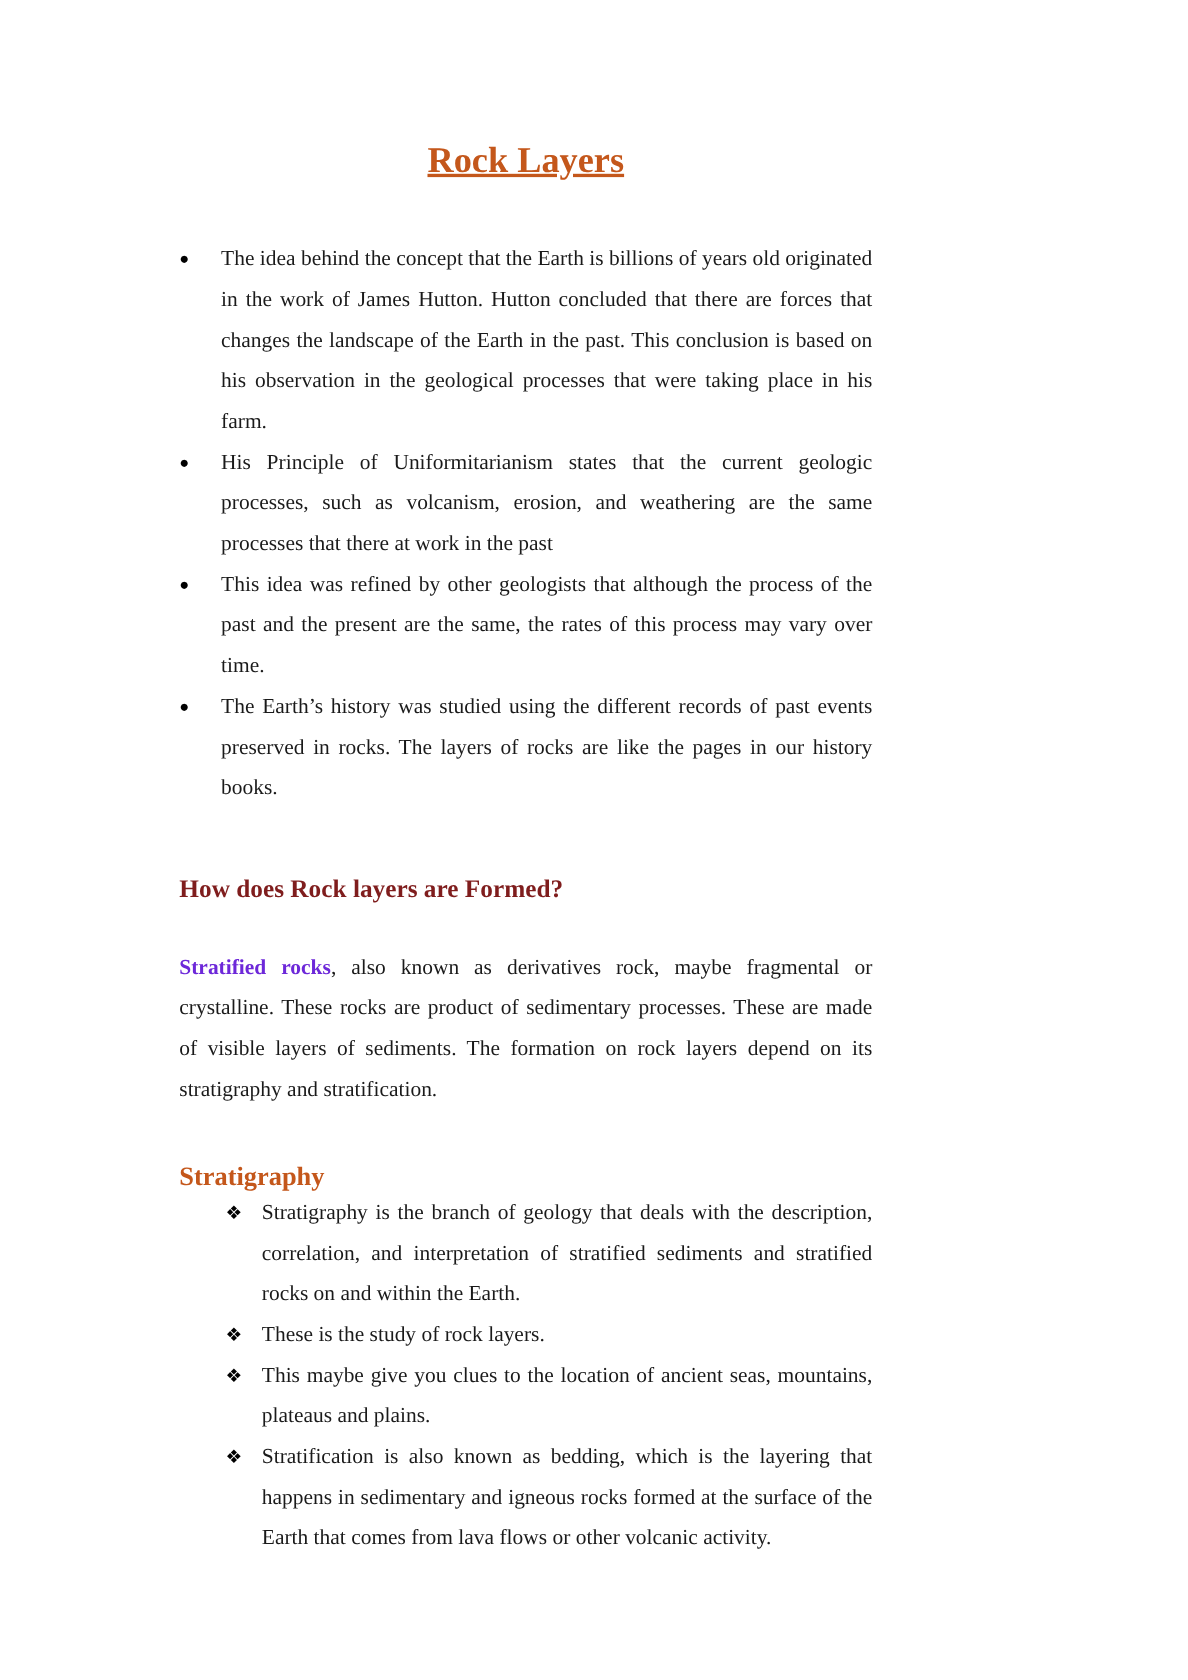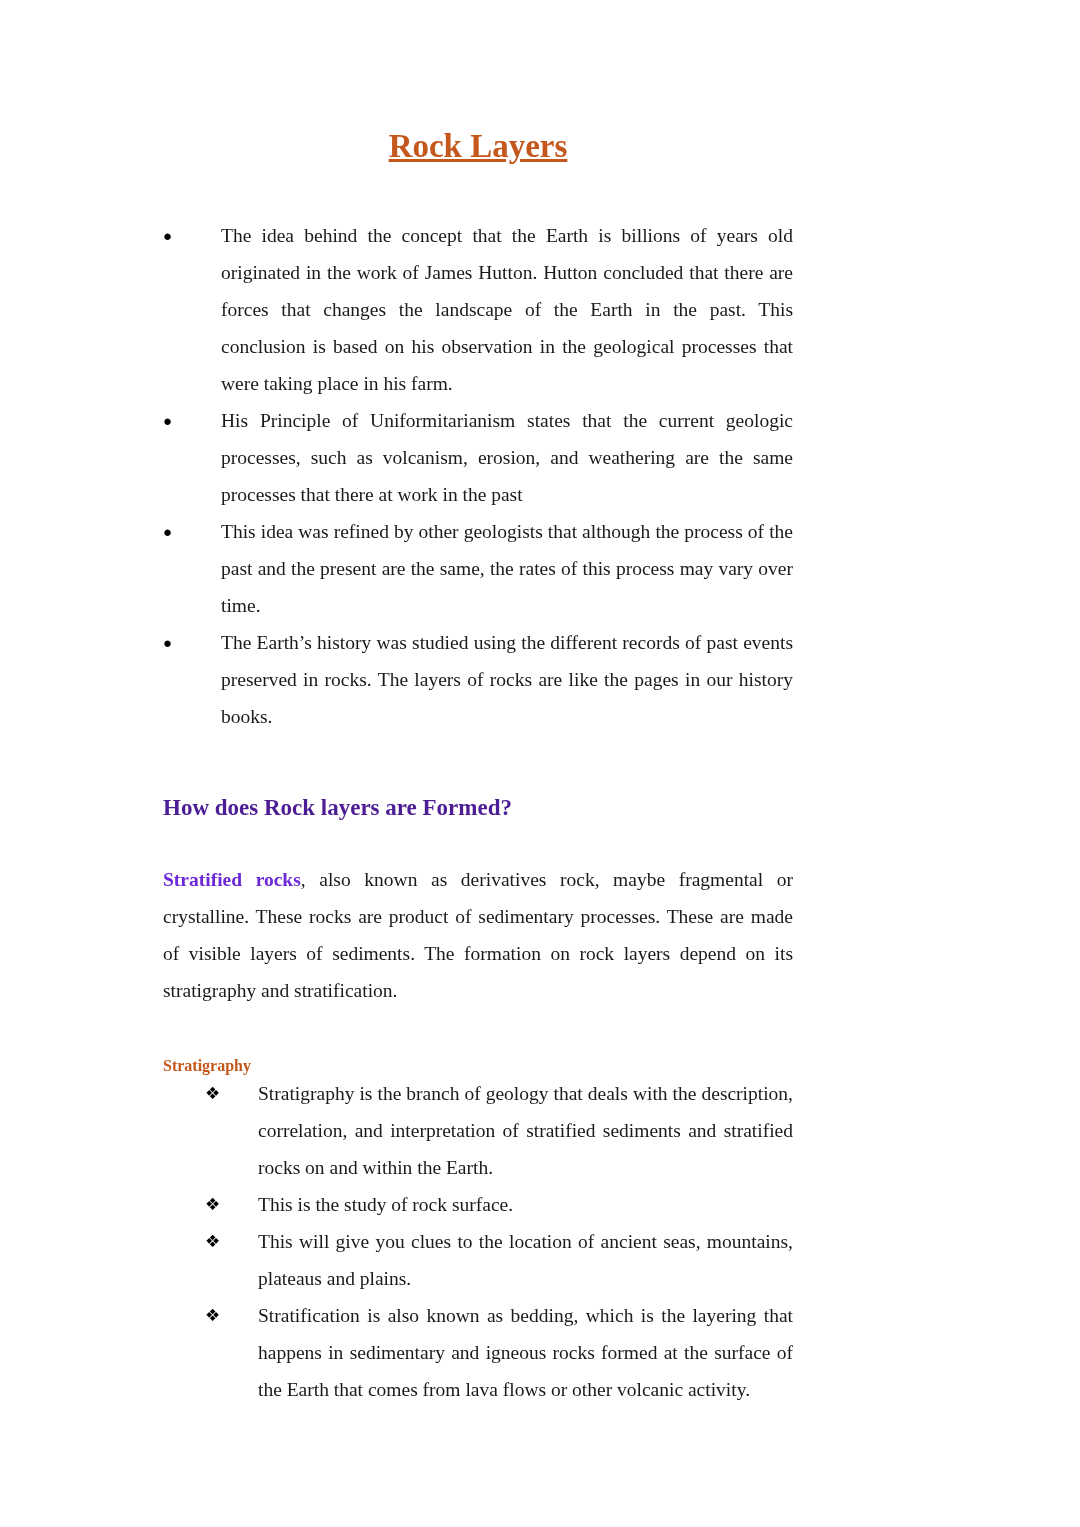--- a/index.html
+++ b/index.html
@@ -42,42 +42,41 @@
     flex: 0 0 38px;
     font-size: 15px;
     line-height: 37px;
     color: #000000;
     padding-top: 1px;
   }
   ul.bullet-list li .li-text {
     flex: 1;
     text-align: justify;
     line-height: 37px;
-    margin-left: 20px;
   }
   ul.bullet-list.diamond {
     padding-left: 42px;
   }
   ul.bullet-list.diamond li .marker {
     flex: 0 0 33px;
     font-size: 17px;
     line-height: 37px;
     color: #000000;
   }
   .section-heading {
-    color: #4c1d95;
+    color: #7f1d1d;
     font-weight: bold;
     font-size: 23px;
     margin: 60px 0 0 0;
     font-family: "Liberation Serif", "DejaVu Serif", serif;
   }
   .sub-heading {
     color: #c4571b;
     font-weight: bold;
-    font-size: 16px;
+    font-size: 24px;
     margin: 48px 0 0 0;
     font-family: "Liberation Serif", "DejaVu Serif", serif;
   }
   .body-para {
     margin: 46px 0 0 0;
     text-align: justify;
     line-height: 37px;
   }
   .accent-lead {
     color: #6d28d9;
@@ -124,25 +123,25 @@
 
   <h3 class="sub-heading">Stratigraphy</h3>
 
   <ul class="bullet-list diamond after-sub">
     <li>
       <span class="marker">❖</span>
       <span class="li-text">Stratigraphy is the branch of geology that deals with the description, correlation, and interpretation of stratified sediments and stratified rocks on and within the Earth.</span>
     </li>
     <li>
       <span class="marker">❖</span>
-      <span class="li-text">This is the study of rock surface.</span>
+      <span class="li-text">These is the study of rock layers.</span>
     </li>
     <li>
       <span class="marker">❖</span>
-      <span class="li-text">This will give you clues to the location of ancient seas, mountains, plateaus and plains.</span>
+      <span class="li-text">This maybe give you clues to the location of ancient seas, mountains, plateaus and plains.</span>
     </li>
   </ul>
 
 
   <ul class="bullet-list diamond after-sub">
     <li>
       <span class="marker">❖</span>
       <span class="li-text">Stratification is also known as bedding, which is the layering that happens in sedimentary and igneous rocks formed at the surface of the Earth that comes from lava flows or other volcanic activity.</span>
     </li>
   </ul>

